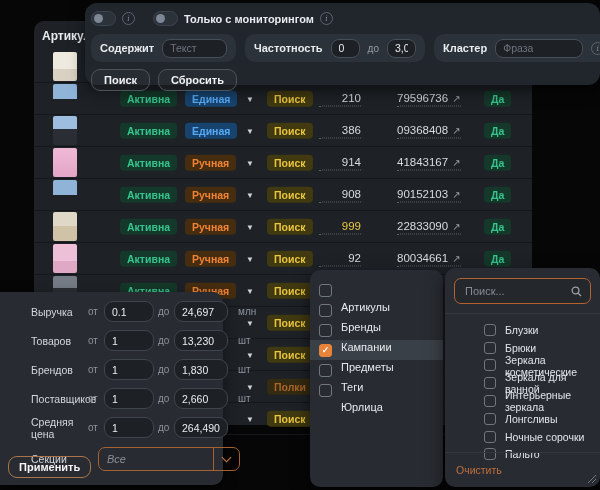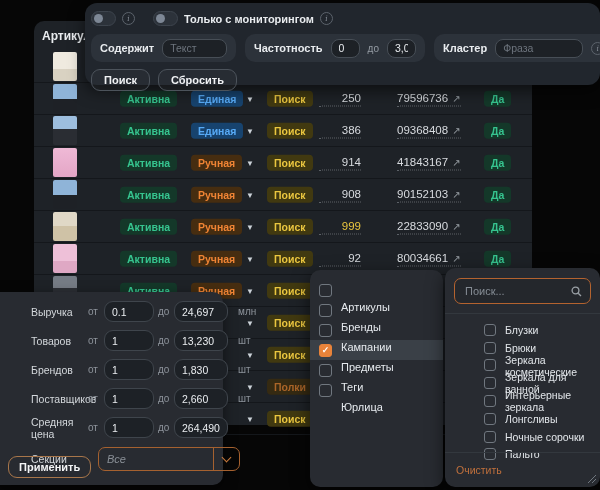--- a/index.html
+++ b/index.html
@@ -10,21 +10,21 @@
   .table-panel{position:absolute;left:34px;top:21px;width:498px;height:404px;
                background:#1e2227;border-radius:10px;z-index:1;}
   .table-title{position:absolute;left:8px;top:8px;font-size:12px;font-weight:bold;color:#e9ecef;}
   .rows{position:absolute;top:30px;left:0;right:0;}
   .row{position:relative;height:31px;border-bottom:1px solid #14171b;}
   .thumb{position:absolute;left:19px;top:1px;width:24px;height:29px;border-radius:2px;}
   .badge{position:absolute;top:50%;transform:translateY(-50%);font-size:10.5px;font-weight:bold;
          padding:3px 7px;border-radius:4px;line-height:1;white-space:nowrap;}
   .badge:empty{display:none;}
   .badge.status{left:86px;}
-  .badge.mode{left:151px;margin-left:6px;}
+  .badge.mode{left:151px;}
   .badge.search{left:233px;}
   .badge.yes{left:450px;}
   .badge[data-v="Активна"],.badge[data-v="Да"]{background:#143829;color:#36c48f;}
   .badge[data-v="Единая"]{background:#17436e;color:#57aaf6;}
   .badge[data-v="Ручная"]{background:#462d10;color:#f08434;}
   .badge[data-v="Поиск"]{background:#413910;color:#eac63f;}
   .badge[data-v="Полки"]{background:#352a12;color:#aa6528;}
   .arrow{position:absolute;left:212px;top:50%;transform:translateY(-50%);color:#ccd2d8;font-size:8px;cursor:pointer;}
   .arrow::after{content:"▼";}
   .num{position:absolute;left:285px;top:50%;transform:translateY(-50%);width:42px;text-align:right;
@@ -137,21 +137,21 @@
           <span class="arrow"></span>
 
         </div>
 
         <div class="row">
           <span class="thumb" style="background:linear-gradient(180deg,#8fb4d8 52%,#1e2126 52%)"></span>
           <span class="badge status" data-v="Активна">Активна</span>
           <span class="badge mode" data-v="Единая">Единая</span>
           <span class="arrow"></span>
           <span class="badge search" data-v="Поиск">Поиск</span>
-          <span class="num">250</span>
+          <span class="num">210</span>
           <span class="code">79596736</span>
           <span class="badge yes" data-v="Да">Да</span>
         </div>
 
         <div class="row">
           <span class="thumb" style="background:linear-gradient(180deg,#9dbede 45%,#2a2d33 45%)"></span>
           <span class="badge status" data-v="Активна">Активна</span>
           <span class="badge mode" data-v="Единая">Единая</span>
           <span class="arrow"></span>
           <span class="badge search" data-v="Поиск">Поиск</span>

